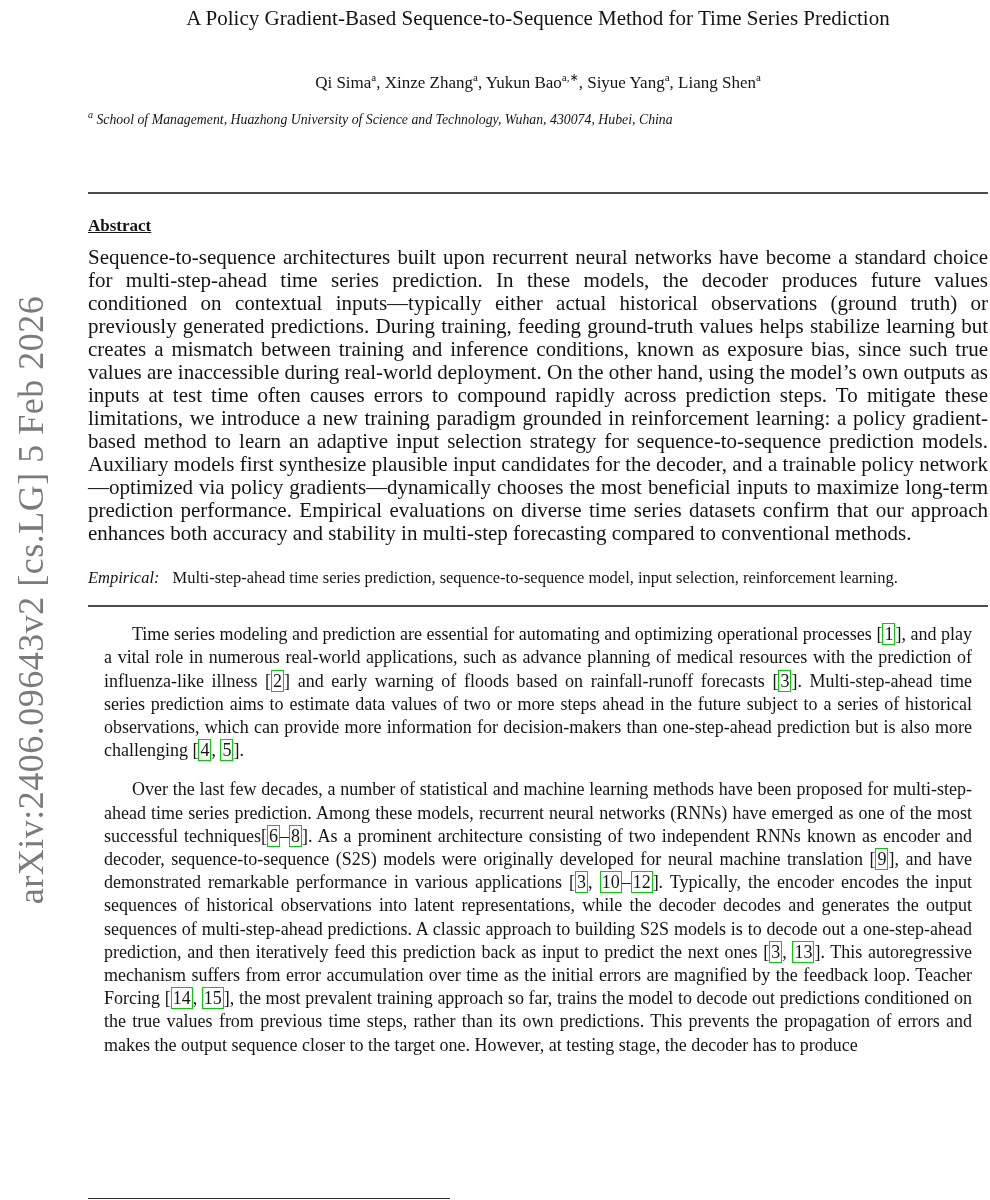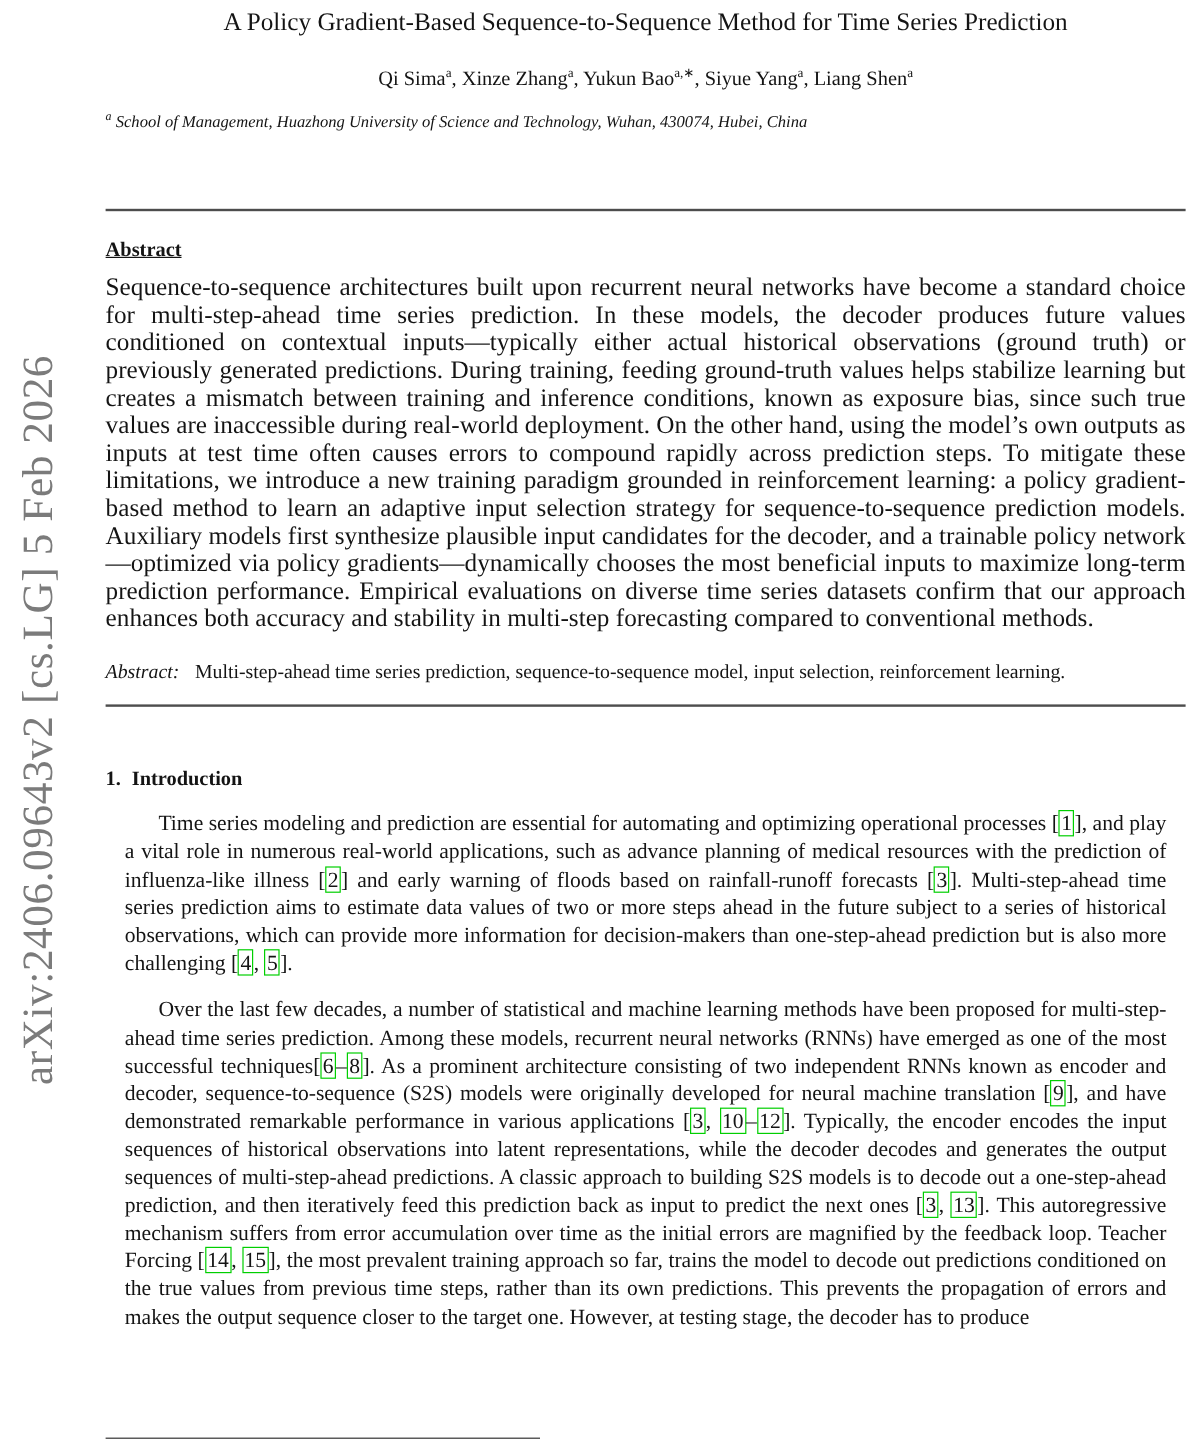--- a/index.html
+++ b/index.html
@@ -27,21 +27,21 @@
   }
   .title{
     margin:4px auto 0;
     width:880px;
     text-align:center;
     font-size:21px;
     line-height:1.4;
     font-weight:normal;
   }
   .authors{
-    margin-top:21px;
+    margin-top:38px;
     text-align:center;
     font-size:17px;
   }
   .authors sup{font-size:11px;}
   .affiliation{
     margin-top:16px;
     text-align:left;
     font-style:italic;
     font-size:13.8px;
   }
@@ -112,25 +112,24 @@
     <div class="authors"><span>Qi Sima</span><sup>a</sup>, <span>Xinze Zhang</span><sup>a</sup>, <span>Yukun Bao</span><sup>a,∗</sup>, <span>Siyue Yang</span><sup>a</sup>, <span>Liang Shen</span><sup>a</sup></div>
 
     <div class="affiliation"><sup>a</sup> <span>School of Management, Huazhong University of Science and Technology, Wuhan, 430074, Hubei, China</span></div>
 
     <hr class="rule rule1">
 
     <div class="abstract-heading">Abstract</div>
 
     <p class="abstract-text">Sequence-to-sequence architectures built upon recurrent neural networks have become a standard choice for multi-step-ahead time series prediction. In these models, the decoder produces future values conditioned on contextual inputs—typically either actual historical observations (ground truth) or previously generated predictions. During training, feeding ground-truth values helps stabilize learning but creates a mismatch between training and inference conditions, known as exposure bias, since such true values are inaccessible during real-world deployment. On the other hand, using the model’s own outputs as inputs at test time often causes errors to compound rapidly across prediction steps. To mitigate these limitations, we introduce a new training paradigm grounded in reinforcement learning: a policy gradient-based method to learn an adaptive input selection strategy for sequence-to-sequence prediction models. Auxiliary models first synthesize plausible input candidates for the decoder, and a trainable policy network—optimized via policy gradients—dynamically chooses the most beneficial inputs to maximize long-term prediction performance. Empirical evaluations on diverse time series datasets confirm that our approach enhances both accuracy and stability in multi-step forecasting compared to conventional methods.</p>
 
-    <p class="keywords"><span class="kw-label">Abstract:</span><span>Multi-step-ahead time series prediction, sequence-to-sequence model, input selection, reinforcement learning.</span></p>
+    <p class="keywords"><span class="kw-label">Empirical:</span><span>Multi-step-ahead time series prediction, sequence-to-sequence model, input selection, reinforcement learning.</span></p>
 
     <hr class="rule rule2">
 
-    <div class="section-heading"><span class="sec-num">1.</span><span>Introduction</span></div>
 
     <div class="body-text">
         <p class="para">Time series modeling and prediction are essential for automating and optimizing operational processes [<span class="cite">1</span>], and play a vital role in numerous real-world applications, such as advance planning of medical resources with the prediction of influenza-like illness [<span class="cite">2</span>] and early warning of floods based on rainfall-runoff forecasts [<span class="cite">3</span>]. Multi-step-ahead time series prediction aims to estimate data values of two or more steps ahead in the future subject to a series of historical observations, which can provide more information for decision-makers than one-step-ahead prediction but is also more challenging [<span class="cite">4</span>, <span class="cite">5</span>].</p>
         <p class="para">Over the last few decades, a number of statistical and machine learning methods have been proposed for multi-step-ahead time series prediction. Among these models, recurrent neural networks (RNNs) have emerged as one of the most successful techniques[<span class="cite">6</span>–<span class="cite">8</span>]. As a prominent architecture consisting of two independent RNNs known as encoder and decoder, sequence-to-sequence (S2S) models were originally developed for neural machine translation [<span class="cite">9</span>], and have demonstrated remarkable performance in various applications [<span class="cite">3</span>, <span class="cite">10</span>–<span class="cite">12</span>]. Typically, the encoder encodes the input sequences of historical observations into latent representations, while the decoder decodes and generates the output sequences of multi-step-ahead predictions. A classic approach to building S2S models is to decode out a one-step-ahead prediction, and then iteratively feed this prediction back as input to predict the next ones [<span class="cite">3</span>, <span class="cite">13</span>]. This autoregressive mechanism suffers from error accumulation over time as the initial errors are magnified by the feedback loop. Teacher Forcing [<span class="cite">14</span>, <span class="cite">15</span>], the most prevalent training approach so far, trains the model to decode out predictions conditioned on the true values from previous time steps, rather than its own predictions. This prevents the propagation of errors and makes the output sequence closer to the target one. However, at testing stage, the decoder has to produce</p>
       </div>
 
   </div>
 
   <div class="footnote">
     <hr class="fn-rule">

